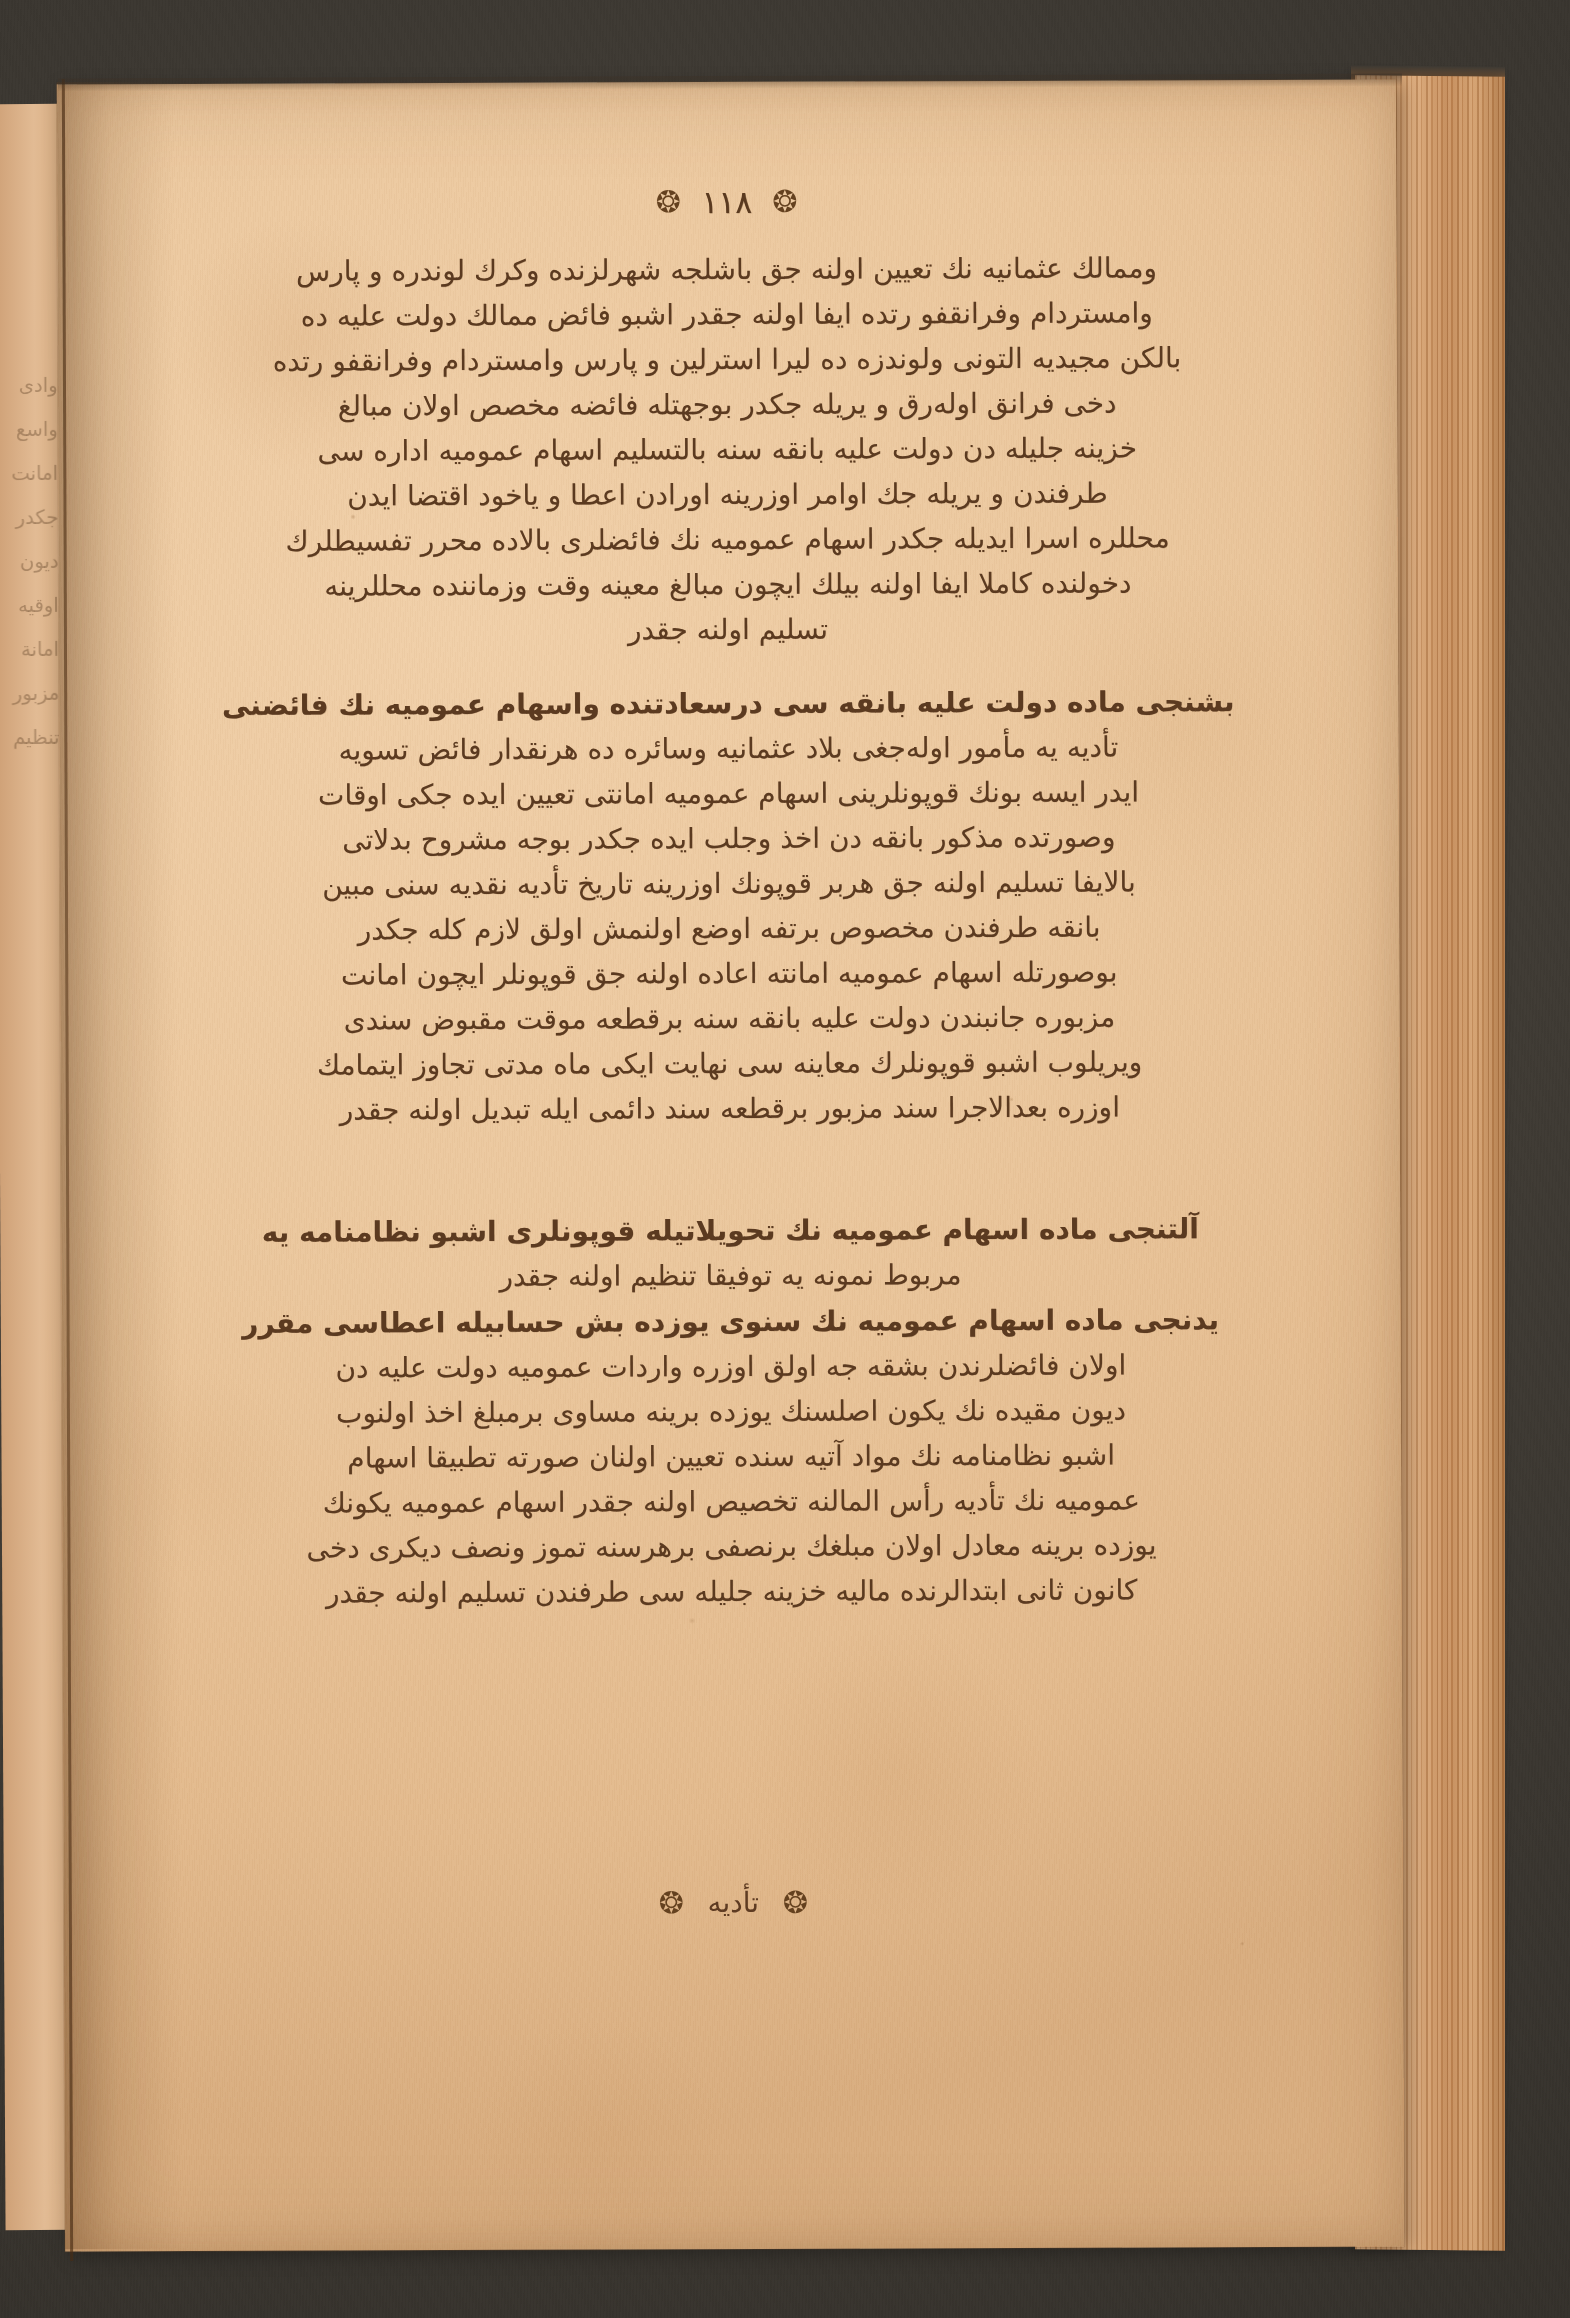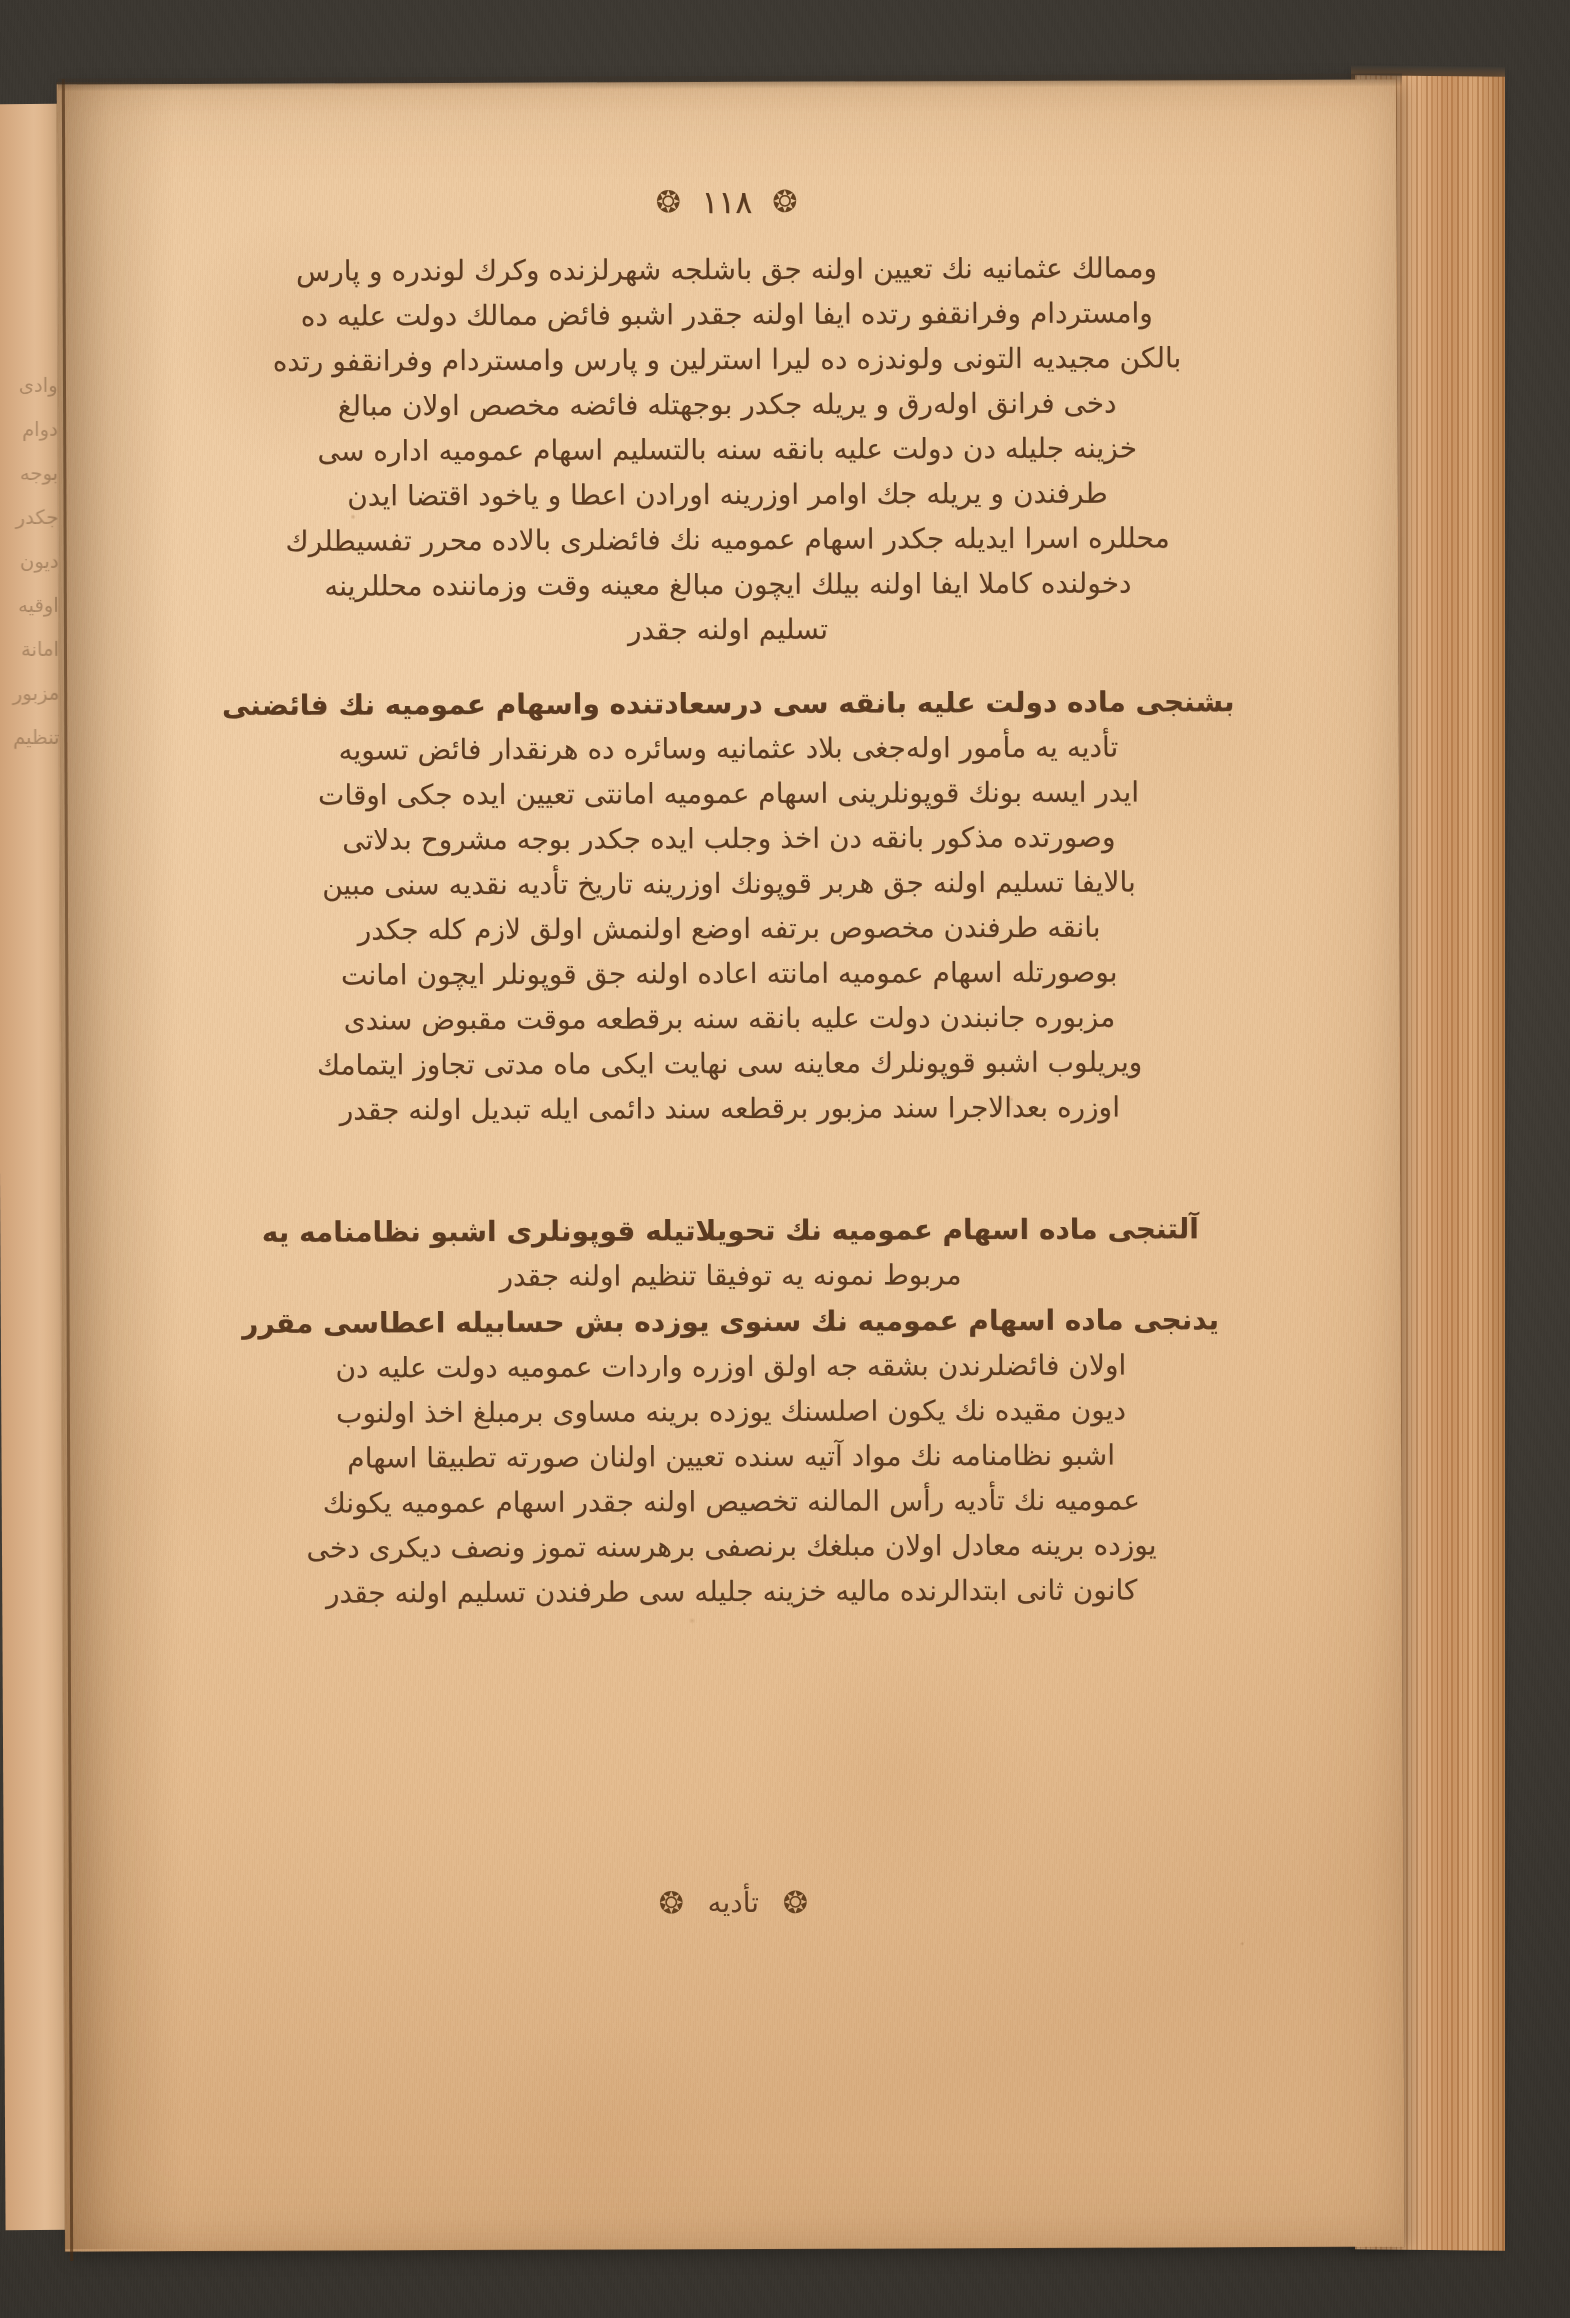--- a/index.html
+++ b/index.html
@@ -173,22 +173,22 @@
 <div id="page">
 
   <div class="backdrop"></div>
 
   <div class="foreedge-top"></div>
   <div class="foreedge"></div>
 
   <div class="facing">
     <div class="ghost">
         <div>وادى</div>
-        <div>دوام</div>
-        <div>بوجه</div>
+        <div>واسع</div>
+        <div>امانت</div>
         <div>جكدر</div>
         <div>ديون</div>
         <div>اوقيه</div>
         <div>امانة</div>
         <div>مزبور</div>
         <div>تنظيم</div>
       </div>
   </div>
 
   <div class="leaf"></div>

